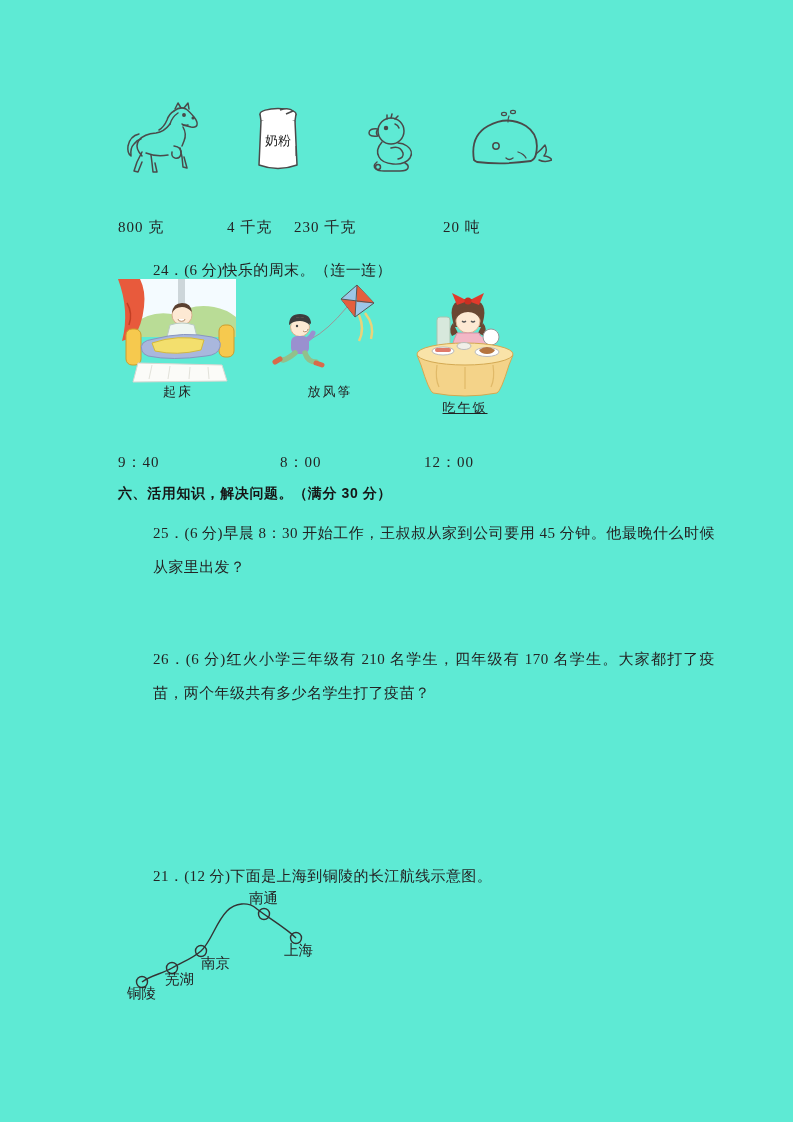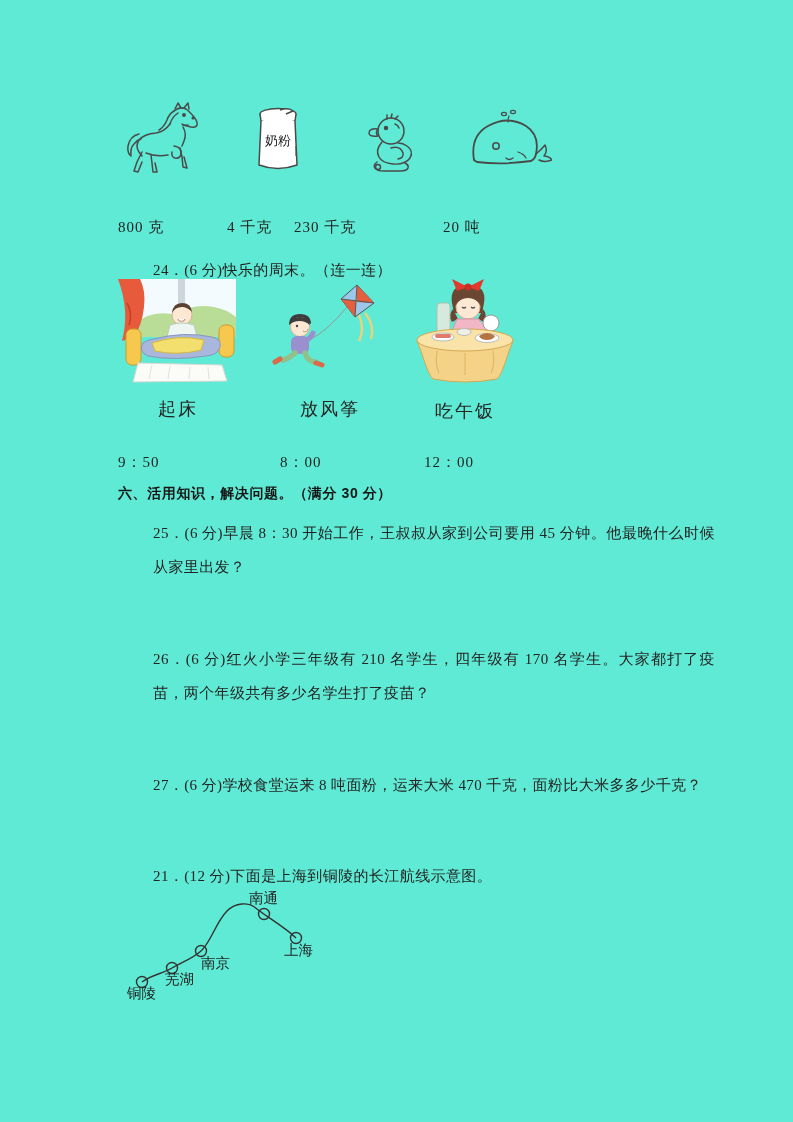--- a/index.html
+++ b/index.html
@@ -11,21 +11,21 @@
   .qtext{
     left:113px;width:562px;font-size:15px;line-height:34px;
     letter-spacing:.4px;text-align:justify;color:#242424;margin-left:40px;
   }
   .label-row span{position:absolute;font-size:15px;letter-spacing:1px;color:#242424;white-space:nowrap;}
   .section-heading{
     left:118px;top:485px;font-family:"Liberation Sans","DejaVu Sans",sans-serif;
     font-weight:bold;font-size:14px;letter-spacing:.6px;color:#161616;white-space:nowrap;
   }
   .figure{position:absolute;text-align:center;}
-  .fig-label{font-size:18px;letter-spacing:2px;color:#242424;margin-top:14px;}
+  .fig-label{font-size:13px;letter-spacing:2px;color:#242424;margin-top:0;}
   svg{display:block;}
   svg text{font-family:"Liberation Serif","DejaVu Serif",serif;fill:#242424;}
 </style>
 </head>
 <body>
 
 <div class="page">
 
   <div class="abs" style="left:118px;top:101px;width:82px;height:78px;">
     <svg viewBox="0 0 82 78" width="82" height="78">
@@ -134,21 +134,21 @@
       <circle cx="26" cy="43" r="1.2" fill="#444"></circle>
       <path d="M32,48 a3,3 0 0 0 5,-2" fill="#fff" stroke="#b08a6a" stroke-width="1"></path>
       <path d="M34,58 q6,-3 8,-8" stroke="#9a90cf" stroke-width="5" fill="none" stroke-linecap="round"></path>
       <rect x="20" y="53" width="18" height="18" rx="6" fill="#9a90cf"></rect>
       <path d="M24,70 q-7,6 -12,7 M34,70 q3,9 11,9" stroke="#92c08b" stroke-width="5.5" fill="none" stroke-linecap="round"></path>
       <path d="M9,76 l-5,3 M45,80 l6,2" stroke="#d96a4a" stroke-width="5" stroke-linecap="round"></path>
     </svg>
     <div class="fig-label">放风筝</div>
   </div>
 
-  <div class="figure" style="left:407px;top:277px;width:116px;">
+  <div class="figure" style="left:407px;top:291px;width:116px;text-decoration:underline;">
     <svg viewBox="0 0 116 108" width="116" height="108">
       <rect x="30" y="26" width="13" height="42" rx="3" fill="#d7e8dc" stroke="#a8c4b0"></rect>
       <path d="M45,26 q-3,-18 16,-18 q19,0 16,18 l-2,10 -28,0 z" fill="#6a4733"></path>
       <circle cx="61" cy="30" r="12" fill="#fde9d3" stroke="#d9b190"></circle>
       <path d="M49,28 q0,-12 12,-12 q12,0 12,12 q-4,-7 -12,-7 q-8,0 -12,7z" fill="#6a4733"></path>
       <path d="M46,32 q-5,6 -1,13 l6,-3 z M76,32 q5,6 1,13 l-6,-3 z" fill="#6a4733"></path>
       <polygon points="61,10 45,2 50,14" fill="#e13a2c"></polygon>
       <polygon points="61,10 77,2 72,14" fill="#e13a2c"></polygon>
       <circle cx="61" cy="10" r="3.5" fill="#c92f22"></circle>
       <path d="M55,30 q2,2 4,0 M64,30 q2,2 4,0" stroke="#555" fill="none" stroke-width="1.2"></path>
@@ -161,30 +161,29 @@
       <rect x="28" y="57" width="16" height="4" rx="2" fill="#e07a6a"></rect>
       <ellipse cx="80" cy="61" rx="12" ry="4.5" fill="#fff" stroke="#bbb"></ellipse>
       <path d="M72,59 q8,-6 16,0 q-2,4 -8,4 q-6,0 -8,-4z" fill="#b5753f"></path>
       <ellipse cx="57" cy="55" rx="7" ry="3.5" fill="#f0efe8" stroke="#bbb"></ellipse>
       <path d="M30,74 q-2,14 2,22 M58,76 q0,12 0,22 M86,74 q2,14 -2,22" stroke="#e0b968" fill="none" stroke-width="1.2"></path>
     </svg>
     <div class="fig-label">吃午饭</div>
   </div>
 
   <div class="label-row">
-    <span class="abs" style="left:118px;top:453px;">9：50</span>
+    <span class="abs" style="left:118px;top:453px;">9：40</span>
     <span class="abs" style="left:280px;top:453px;">8：00</span>
     <span class="abs" style="left:424px;top:453px;">12：00</span>
   </div>
 
   <div class="abs section-heading">六、活用知识，解决问题。（满分 30 分）</div>
 
   <div class="abs qtext" style="top:516px;">25．(6 分)早晨 8：30 开始工作，王叔叔从家到公司要用 45 分钟。他最晚什么时候从家里出发？</div>
   <div class="abs qtext" style="top:642px;">26．(6 分)红火小学三年级有 210 名学生，四年级有 170 名学生。大家都打了疫苗，两个年级共有多少名学生打了疫苗？</div>
-  <div class="abs qtext" style="top:768px;">27．(6 分)学校食堂运来 8 吨面粉，运来大米 470 千克，面粉比大米多多少千克？</div>
   <div class="abs qtext" style="top:859px;">21．(12 分)下面是上海到铜陵的长江航线示意图。</div>
 
   <div class="abs" style="left:105px;top:885px;width:230px;height:122px;">
     <svg viewBox="0 0 230 122" width="230" height="122">
       <path d="M37,97 C46,90 57,89 67,83 C77,77 87,74 96,66 C106,57 111,37 122,26 C130,18 143,16 152,24 C162,32 181,43 191,53" fill="none" stroke="#333" stroke-width="1.4"></path>
       <g fill="none" stroke="#333" stroke-width="1.4">
         <circle cx="37" cy="97" r="5.5"></circle>
         <circle cx="67" cy="83" r="5.5"></circle>
         <circle cx="96" cy="66" r="5.5"></circle>
         <circle cx="159" cy="29" r="5.5"></circle>

